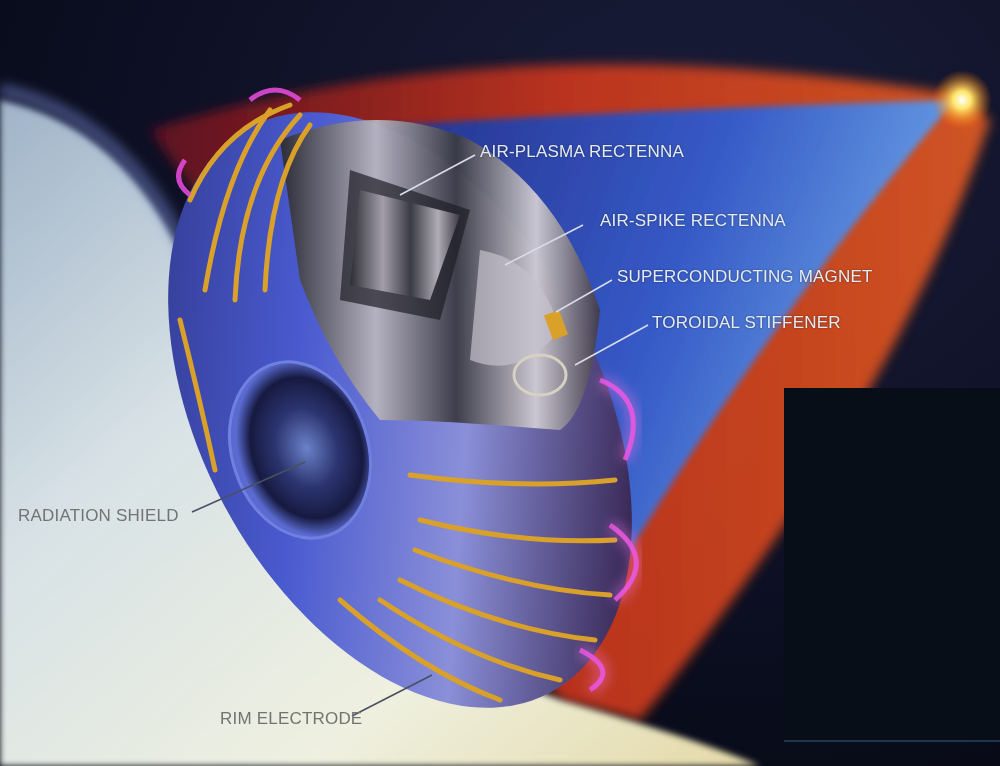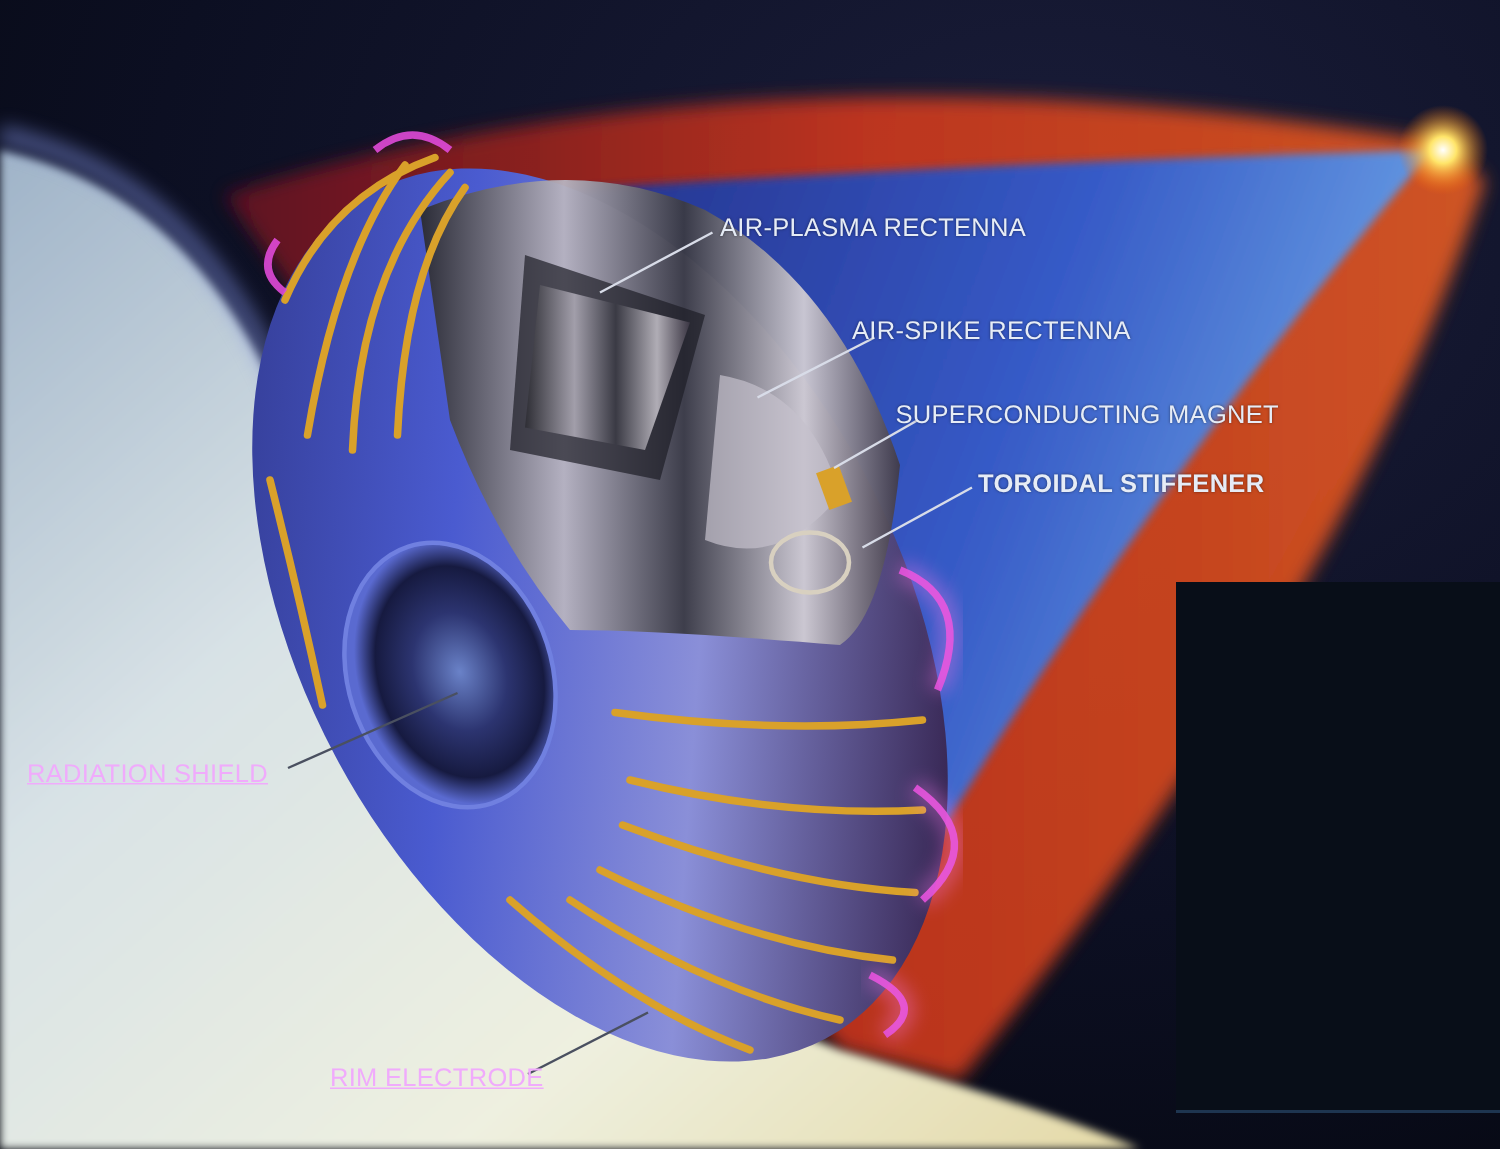--- a/index.html
+++ b/index.html
@@ -7,21 +7,21 @@
   #scene { position: absolute; left: 0; top: 0; width: 1000px; height: 766px; }
   .label {
     position: absolute;
     font-family: "Liberation Sans", sans-serif;
     font-size: 17px;
     letter-spacing: 0.2px;
     white-space: nowrap;
     text-transform: uppercase;
   }
   .label.light { color: #e6ecf6; text-shadow: 0 0 2px rgba(0,0,0,0.5); }
-  .label.dark { color: #f0abfc; text-decoration: underline; }
+  .label.dark { color: #737373; }
   .blackout { position: absolute; left: 784px; top: 388px; width: 216px; height: 352px; background: #080e18; border-bottom: 2px solid #1e3550; }
 </style>
 </head>
 <body>
 
 <svg id="scene" viewBox="0 0 1000 766" xmlns="http://www.w3.org/2000/svg">
   <defs>
     <radialGradient id="bgSpace" cx="0.7" cy="0.2" r="1">
       <stop offset="0" stop-color="#1a1d3a"></stop>
       <stop offset="0.6" stop-color="#0c0f22"></stop>
@@ -134,20 +134,20 @@
     <line x1="583" y1="225" x2="505" y2="265" stroke="#d8dce8"></line>
     <line x1="612" y1="280" x2="556" y2="312" stroke="#d8dce8"></line>
     <line x1="648" y1="325" x2="575" y2="365" stroke="#d8dce8"></line>
     <line x1="192" y1="512" x2="305" y2="462" stroke="#4a5060"></line>
     <line x1="352" y1="716" x2="432" y2="675" stroke="#4a5060"></line>
   </g>
 </svg>
 
 <div id="labels">
     <div class="label light" style="left: 480px; top: 142px;">AIR-PLASMA RECTENNA</div>
-    <div class="label light" style="left: 568px; top: 211px;">AIR-SPIKE RECTENNA</div>
-    <div class="label light" style="left: 597px; top: 267px;">SUPERCONDUCTING MAGNET</div>
-    <div class="label light" style="left: 652px; top: 313px; font-weight: bold;">TOROIDAL STIFFENER</div>
+    <div class="label light" style="left: 600px; top: 211px;">AIR-SPIKE RECTENNA</div>
+    <div class="label light" style="left: 617px; top: 267px;">SUPERCONDUCTING MAGNET</div>
+    <div class="label light" style="left: 652px; top: 313px;">TOROIDAL STIFFENER</div>
     <div class="label dark" style="left: 18px; top: 506px;">RADIATION SHIELD</div>
     <div class="label dark" style="left: 198px; top: 709px; margin-left: 22px;">RIM ELECTRODE</div>
   </div>
 
 <div class="blackout"></div>
 
 </body></html>

